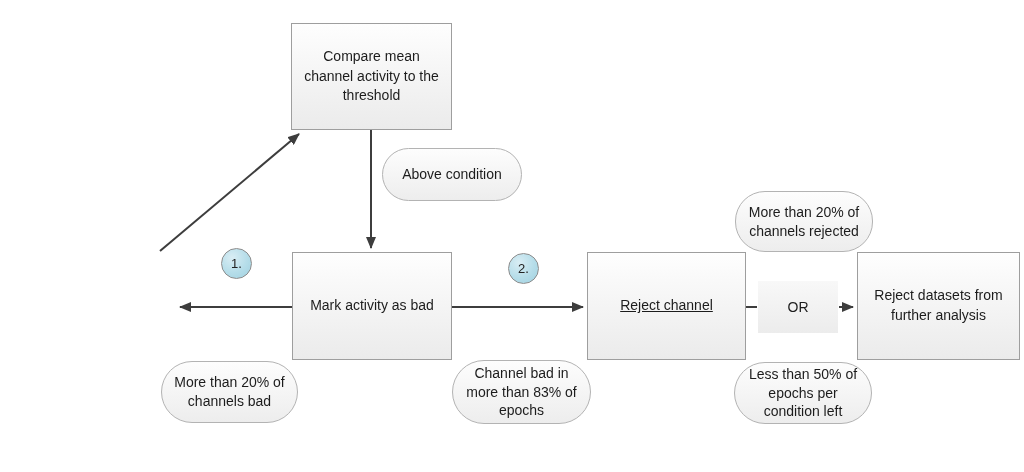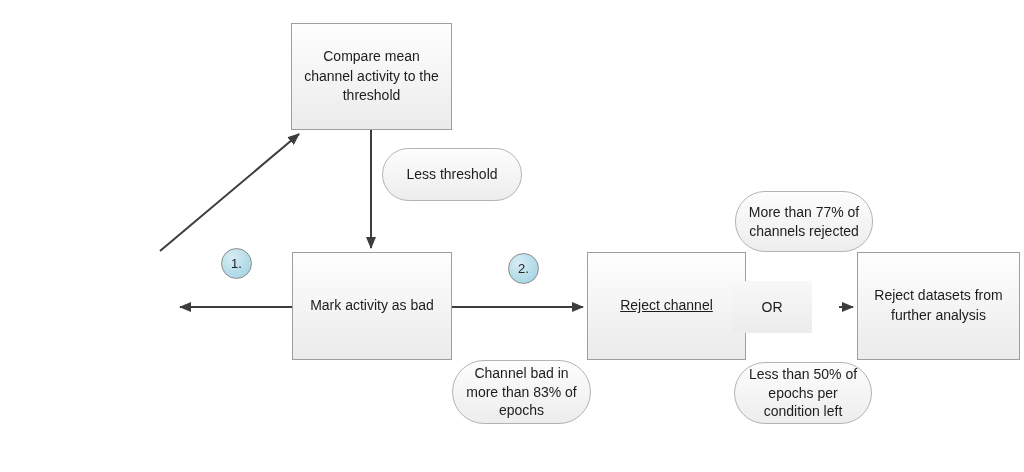--- a/index.html
+++ b/index.html
@@ -68,21 +68,21 @@
     font-size: 13px;
     color: #222222;
     background: radial-gradient(circle at 35% 30%, #d9edf4 0%, #b5dde9 55%, #a0d1e0 100%);
     border: 1px solid #8c8c8c;
   }
   
   #node-compare        { left: 291px; top: 23px;  width: 161px; height: 107px; padding: 0 8px; }
   #node-reject-epoch   { left: 13px;  top: 252px; width: 161px; height: 108px; }
   #node-mark-channel   { left: 292px; top: 252px; width: 160px; height: 108px; padding: 0 2px; }
   #node-reject-channel { left: 587px; top: 252px; width: 159px; height: 108px; text-decoration: underline; }
-  #node-or             { left: 732px; top: 281px; width: 80px;  height: 52px; }
+  #node-or             { left: 758px; top: 281px; width: 80px;  height: 52px; }
   #node-reject-datasets{ left: 857px; top: 252px; width: 163px; height: 108px; padding: 0 8px; }
   
   #pill-above-threshold { left: 382px; top: 148px; width: 140px; height: 53px; border-radius: 27px; }
   #pill-more-20-bad     { left: 161px; top: 361px; width: 137px; height: 62px; border-radius: 31px; padding: 0 10px; }
   #pill-channel-bad-30  { left: 452px; top: 360px; width: 139px; height: 64px; border-radius: 32px; padding: 0 8px; }
   #pill-more-20-rejected{ left: 735px; top: 191px; width: 138px; height: 61px; border-radius: 30px; padding: 0 8px; }
   #pill-less-50-left    { left: 734px; top: 362px; width: 138px; height: 62px; border-radius: 31px; padding: 0 10px; }
   
   #badge-step1 { left: 221px; top: 248px; }
   #badge-step2 { left: 508px; top: 253px; }
@@ -121,30 +121,33 @@
 
   <div class="or-node" id="node-or">
     <span>OR</span>
   </div>
 
   <div class="node" id="node-reject-datasets">
     <span>Reject datasets from further analysis</span>
   </div>
 
   <div class="pill" id="pill-above-threshold">
-    <span>Less threshold</span>
+    <span>Above condition</span>
   </div>
 
+  <div class="pill" id="pill-more-20-bad">
+    <span>More than 20% of channels bad</span>
+  </div>
 
   <div class="pill" id="pill-channel-bad-30">
     <span>Channel bad in more than 83% of epochs</span>
   </div>
 
   <div class="pill" id="pill-more-20-rejected">
-    <span>More than 77% of channels rejected</span>
+    <span>More than 20% of channels rejected</span>
   </div>
 
   <div class="pill" id="pill-less-50-left">
     <span>Less than 50% of epochs per condition left</span>
   </div>
 
   <div class="badge" id="badge-step1">
     <span>1.</span>
   </div>
 

